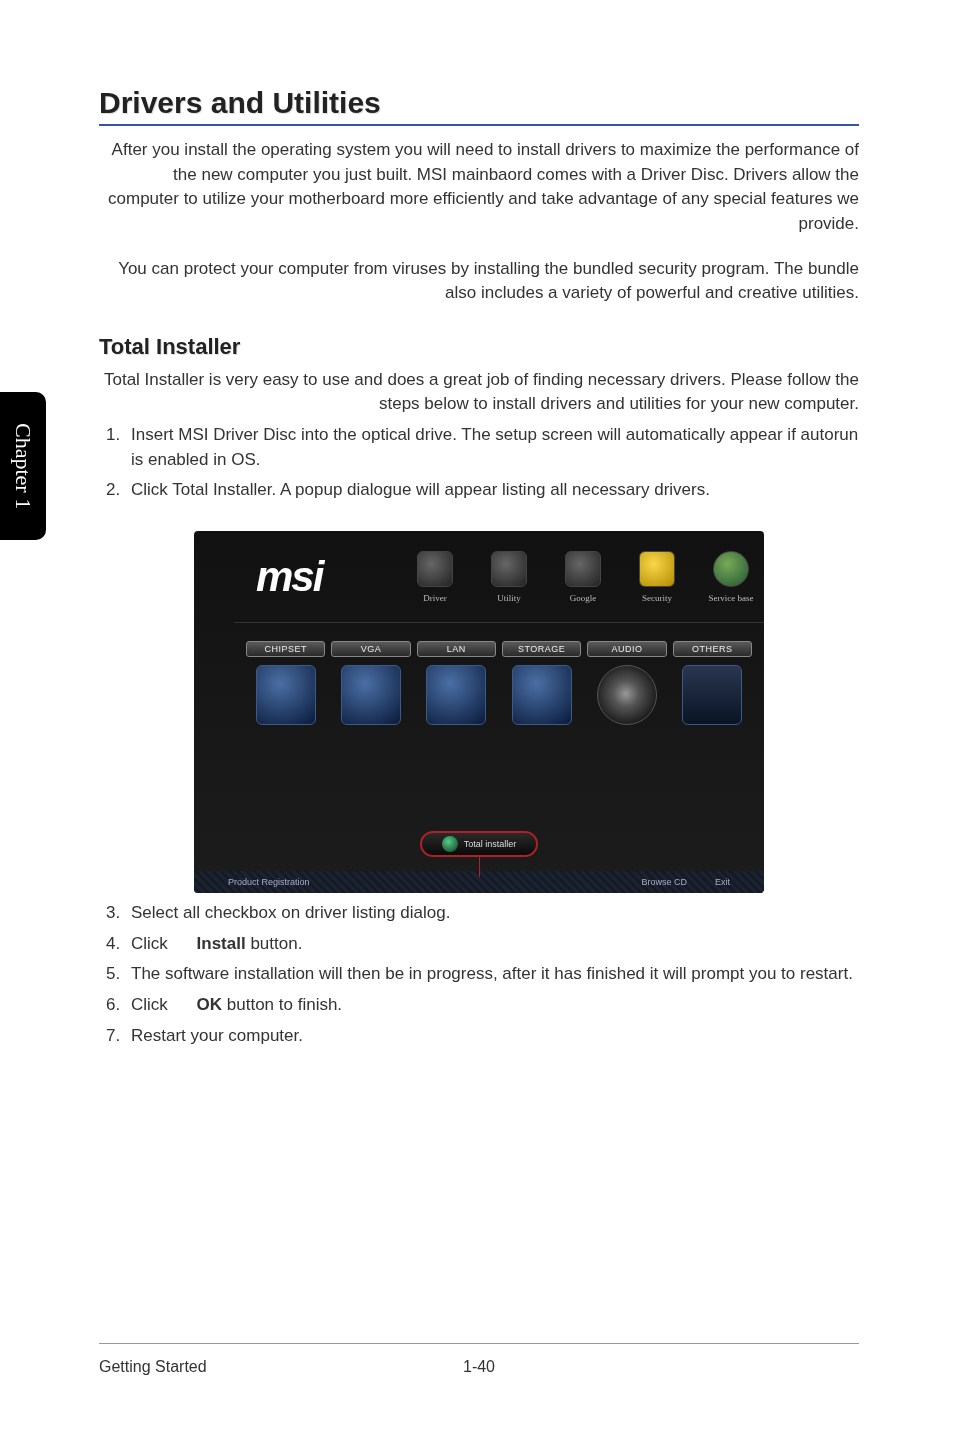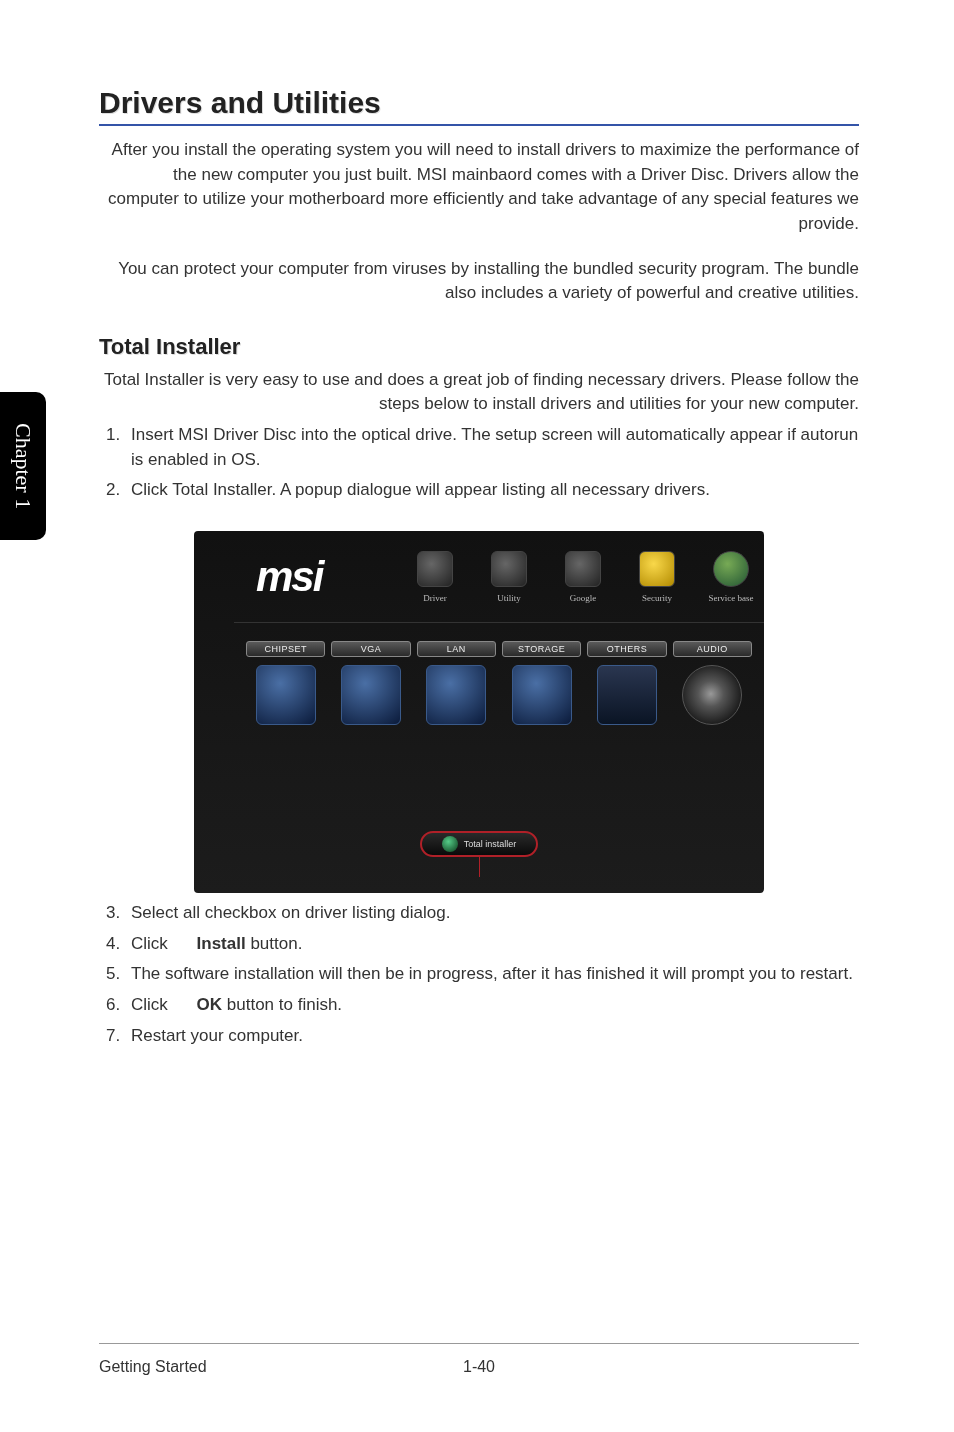--- a/index.html
+++ b/index.html
@@ -268,34 +268,40 @@
       </div>
       <div class="cat">
         <div class="lbl">LAN</div>
         <div class="cat-icon"></div>
       </div>
       <div class="cat">
         <div class="lbl">STORAGE</div>
         <div class="cat-icon"></div>
       </div>
       <div class="cat">
+        <div class="lbl">AUDIO</div>
+        <div class="cat-icon audio"></div>
+      </div>
+      <div class="cat">
         <div class="lbl">OTHERS</div>
         <div class="cat-icon others"></div>
-      </div>
-      <div class="cat">
-        <div class="lbl">AUDIO</div>
-        <div class="cat-icon audio"></div>
       </div>
     </div>
 
     <div class="total-btn">
       <span class="disc"></span>
       <span>Total installer</span>
     </div>
 
+    <div class="bottombar">
+      <span>Product Registration</span>
+      <span class="sp"></span>
+      <span style="margin-right:28px">Browse CD</span>
+      <span>Exit</span>
+    </div>
     <div class="pointer-line"></div>
   </div>
 
 
   <ol class="steps" start="3">
     <li>Select all checkbox on driver listing dialog.</li>
     <li>
       <span>Click </span><span class="bold">Install</span><span> button.</span>
     </li>
     <li>The software installation will then be in progress, after it has finished it will prompt you to restart.</li>

